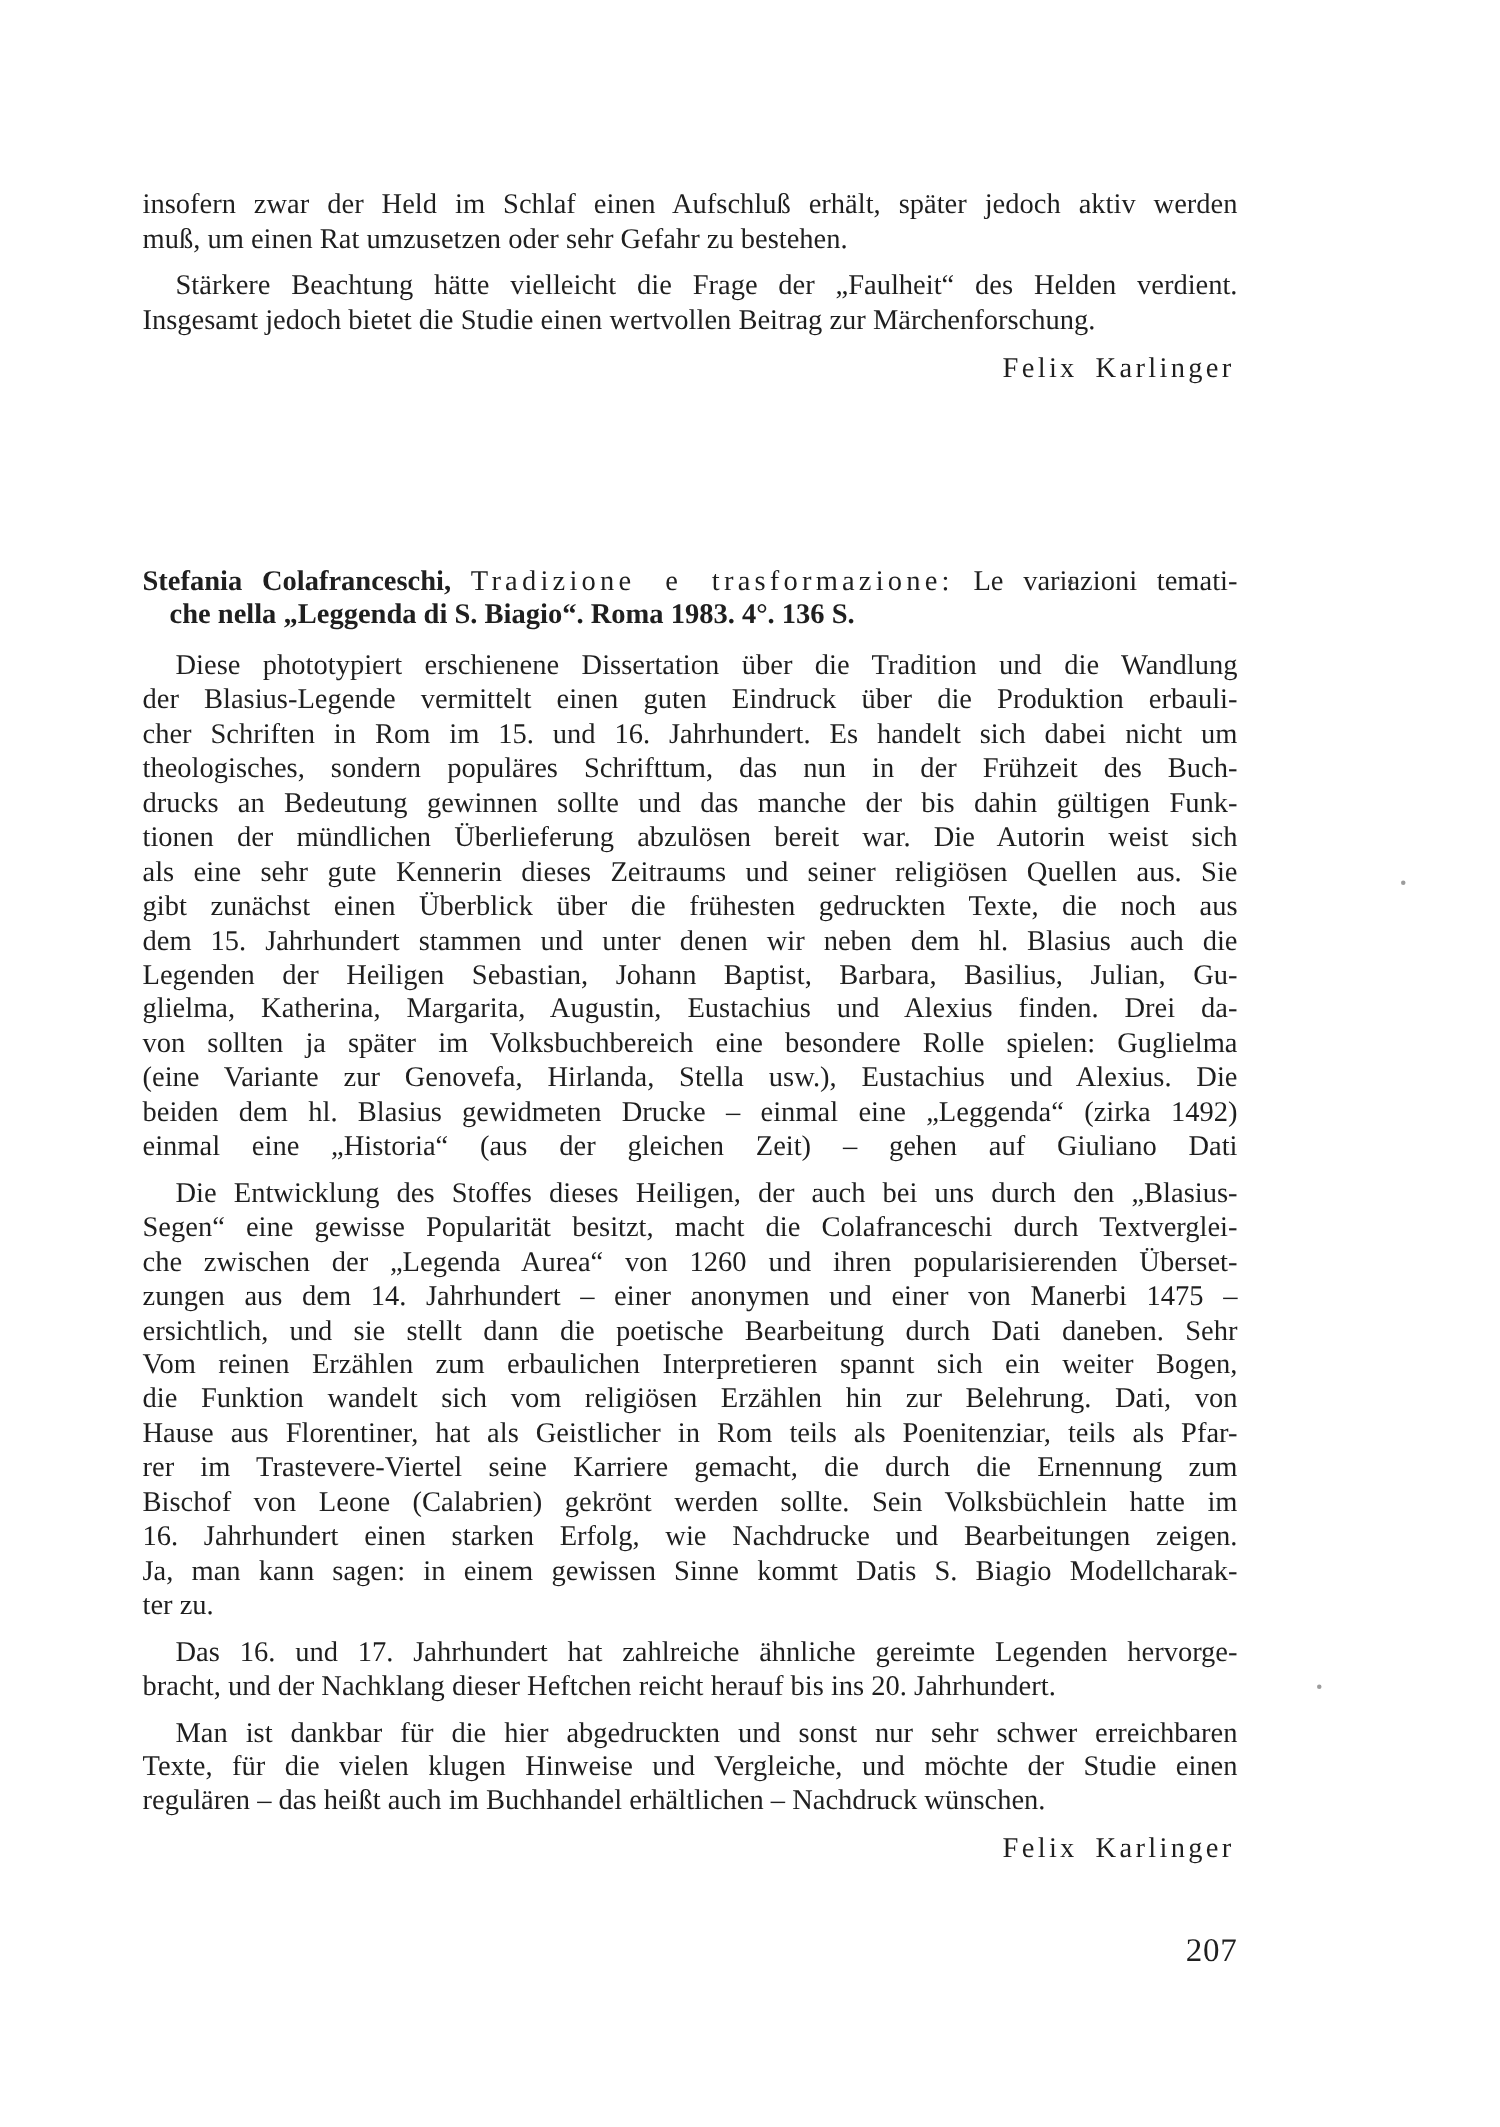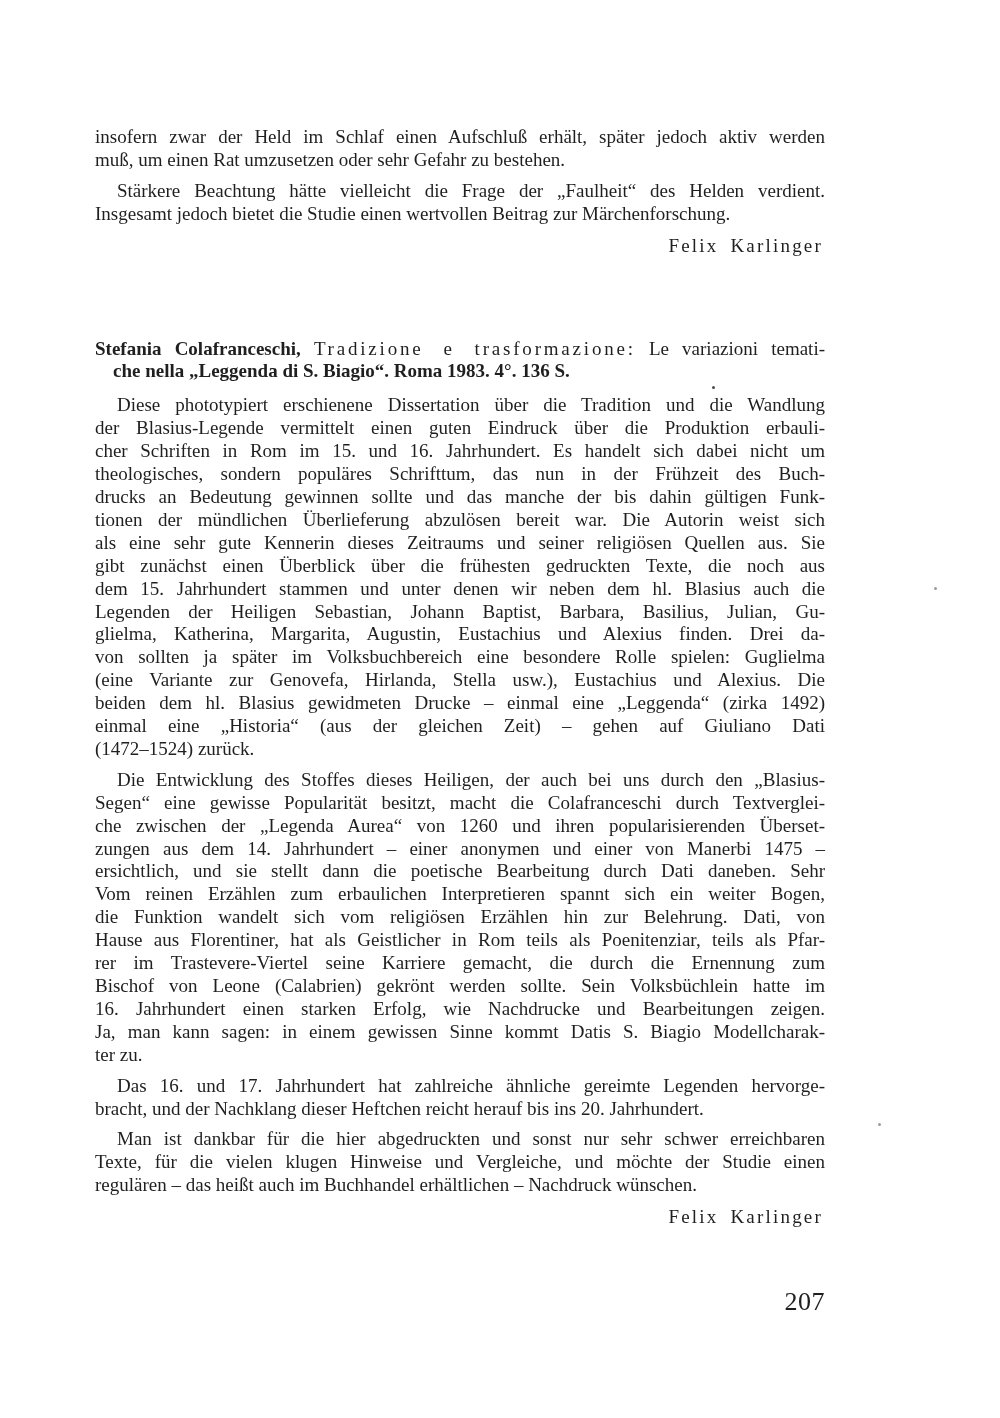--- a/index.html
+++ b/index.html
@@ -28,29 +28,29 @@
   }
   .line.last { text-align-last: left; }
   .line.indent { text-indent: 22px; }
   .signature {
     text-align: right;
     letter-spacing: 2.2px;
     word-spacing: 5px;
     margin-top: 9px;
     padding-right: 2px;
   }
-  .heading { margin: 80px 0 11px 0; }
+  .heading { margin: 119px 0 11px 0; }
   .heading .hang { padding-left: 18px; font-weight: bold; }
   .author-bold { font-weight: bold; }
   .title-spaced { letter-spacing: 2.8px; word-spacing: 4px; }
   .page-number {
     position: absolute;
     top: 1287px;
     right: 175px;
-    font-size: 26px;
+    font-size: 22px;
     letter-spacing: 0.5px;
   }
   .speck {
     position: absolute;
     border-radius: 50%;
     background: #4a4a4a;
   }
 </style>
 </head>
 <body>
@@ -86,21 +86,20 @@
         <div class="line">tionen der mündlichen Überlieferung abzulösen bereit war. Die Autorin weist sich</div>
         <div class="line">als eine sehr gute Kennerin dieses Zeitraums und seiner religiösen Quellen aus. Sie</div>
         <div class="line">gibt zunächst einen Überblick über die frühesten gedruckten Texte, die noch aus</div>
         <div class="line">dem 15. Jahrhundert stammen und unter denen wir neben dem hl. Blasius auch die</div>
         <div class="line">Legenden der Heiligen Sebastian, Johann Baptist, Barbara, Basilius, Julian, Gu-</div>
         <div class="line">glielma, Katherina, Margarita, Augustin, Eustachius und Alexius finden. Drei da-</div>
         <div class="line">von sollten ja später im Volksbuchbereich eine besondere Rolle spielen: Guglielma</div>
         <div class="line">(eine Variante zur Genovefa, Hirlanda, Stella usw.), Eustachius und Alexius. Die</div>
         <div class="line">beiden dem hl. Blasius gewidmeten Drucke – einmal eine „Leggenda“ (zirka 1492)</div>
         <div class="line">einmal eine „Historia“ (aus der gleichen Zeit) – gehen auf Giuliano Dati</div>
-        <div class="line last">(1472–1524) zurück.</div>
       </div>
     <div class="para">
         <div class="line indent">Die Entwicklung des Stoffes dieses Heiligen, der auch bei uns durch den „Blasius-</div>
         <div class="line">Segen“ eine gewisse Popularität besitzt, macht die Colafranceschi durch Textverglei-</div>
         <div class="line">che zwischen der „Legenda Aurea“ von 1260 und ihren popularisierenden Überset-</div>
         <div class="line">zungen aus dem 14. Jahrhundert – einer anonymen und einer von Manerbi 1475 –</div>
         <div class="line">ersichtlich, und sie stellt dann die poetische Bearbeitung durch Dati daneben. Sehr</div>
         <div class="line">Vom reinen Erzählen zum erbaulichen Interpretieren spannt sich ein weiter Bogen,</div>
         <div class="line">die Funktion wandelt sich vom religiösen Erzählen hin zur Belehrung. Dati, von</div>
         <div class="line">Hause aus Florentiner, hat als Geistlicher in Rom teils als Poenitenziar, teils als Pfar-</div>

